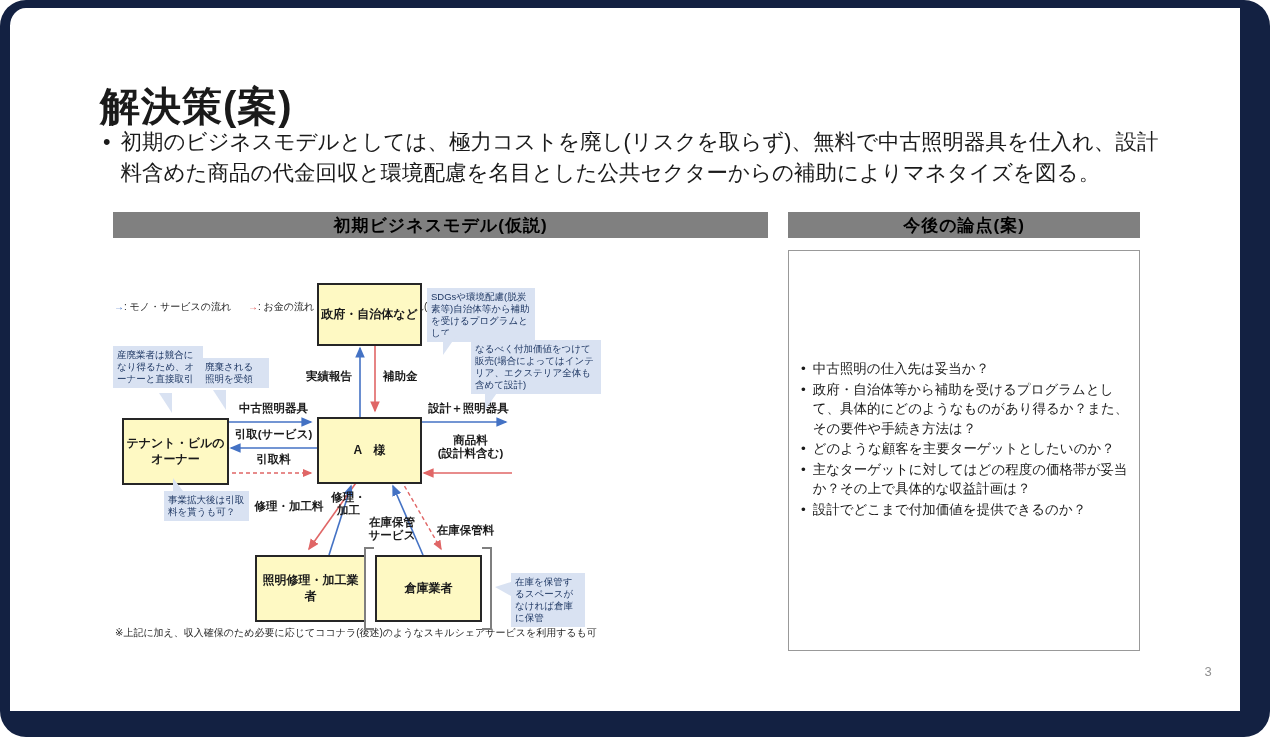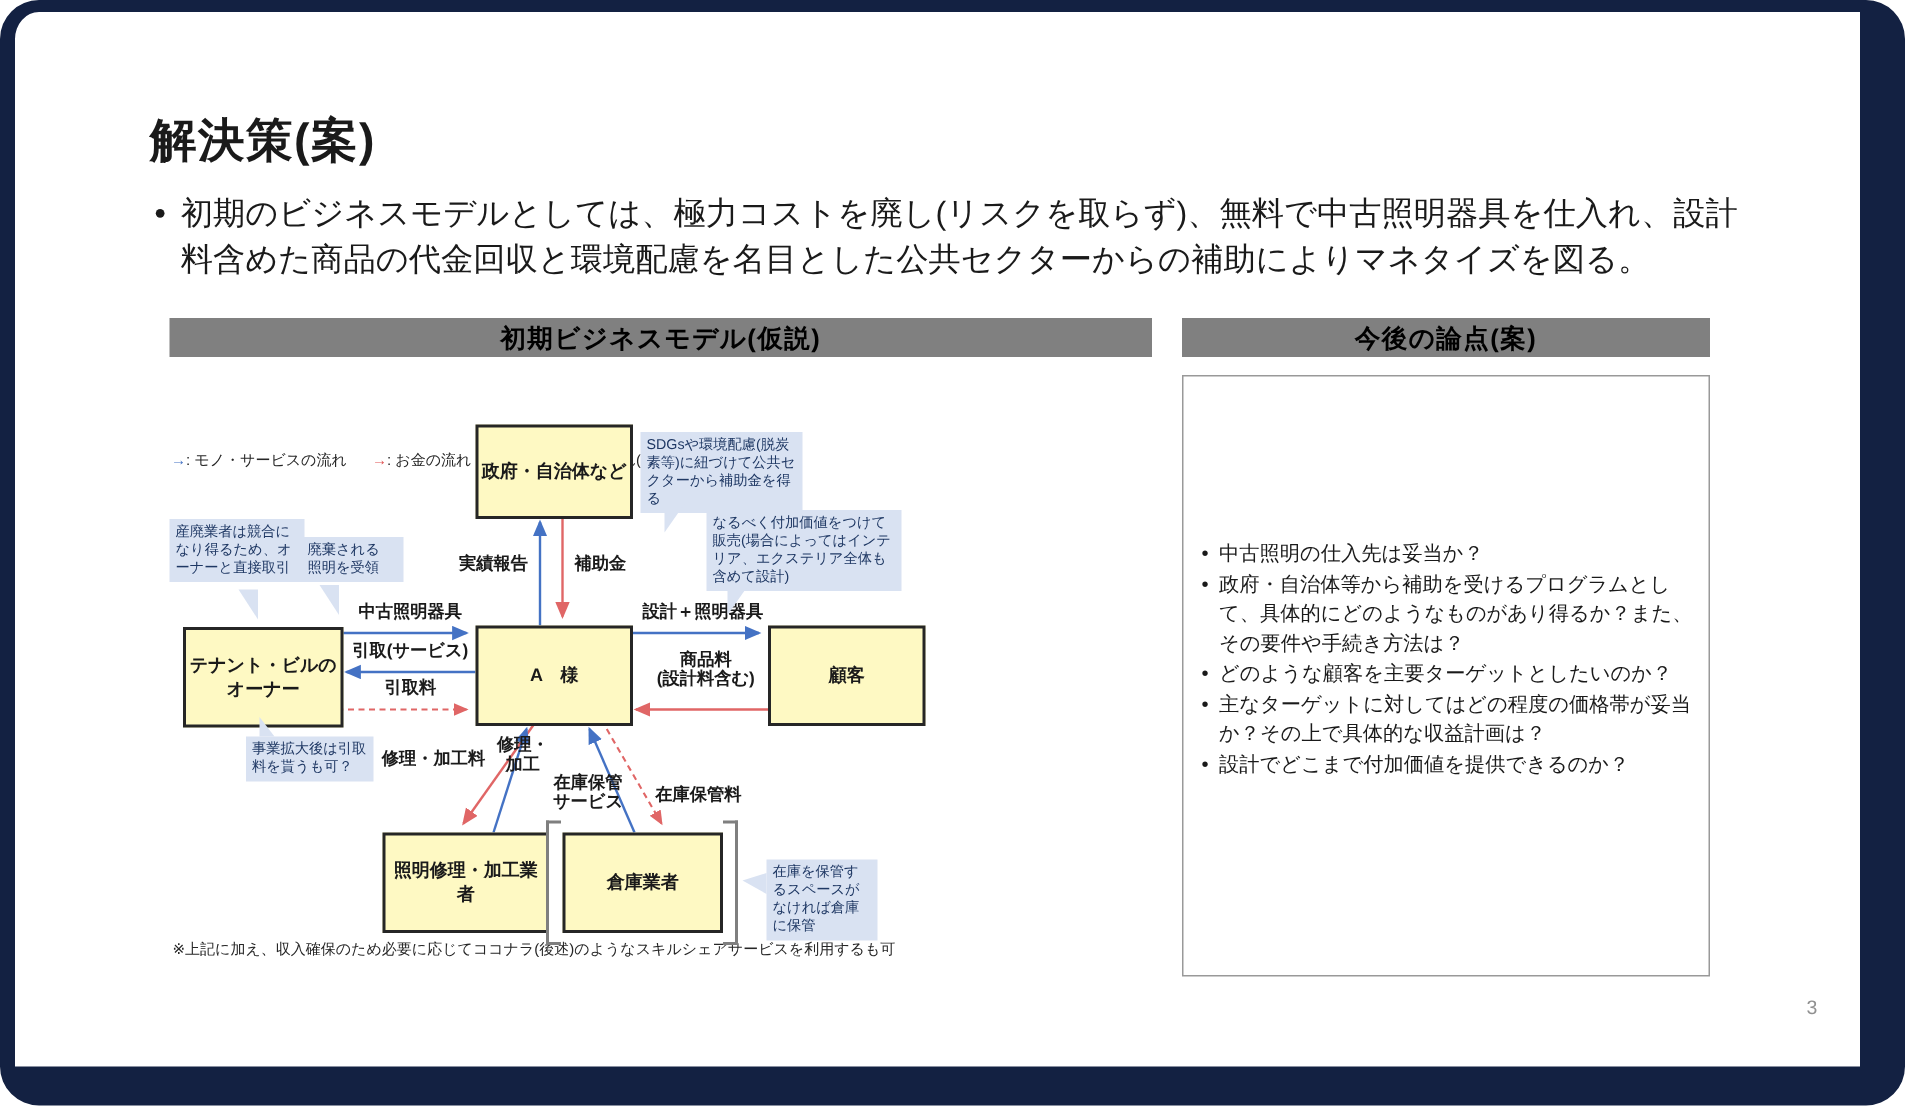--- a/index.html
+++ b/index.html
@@ -1,20 +1,20 @@
 <!DOCTYPE html>
 <html><head>
 <meta charset="utf-8">
 <style>
   html,body{margin:0;padding:0;width:1270px;height:737px;background:#ffffff;overflow:hidden;
     font-family:"Liberation Sans","DejaVu Sans",sans-serif;color:#1a1a1a;}
   .slide{position:absolute;inset:0;background:#ffffff;}
   .frame{position:absolute;inset:0;border:solid #132142;border-width:8px 30px 26px 10px;border-radius:26px;pointer-events:none;z-index:50;}
 
-  .title{position:absolute;left:100px;top:52px;font-size:31px;font-weight:bold;letter-spacing:1px;text-align:center;}
+  .title{position:absolute;left:100px;top:52px;font-size:40px;font-weight:bold;letter-spacing:1px;text-align:center;}
   .main-bullet{position:absolute;left:103px;top:127px;width:1062px;display:flex;gap:10px;font-size:21.5px;line-height:1.42;}
   .main-bullet .marker{flex:0 0 auto;}
 
   .panel-header{position:absolute;height:26px;background:#808080;color:#000000;font-size:17px;font-weight:bold;
     display:flex;align-items:center;justify-content:center;letter-spacing:1px;}
   .ph-left{left:113px;top:212px;width:655px;}
   .ph-right{left:788px;top:212px;width:352px;}
 
   .legend{position:absolute;left:114px;top:252px;font-size:10px;color:#262626;white-space:nowrap;margin-top:48px;}
   .legend .blue{color:#4472c4;font-weight:bold;}
@@ -87,21 +87,20 @@
       <line x1="245" y1="208" x2="196" y2="277" stroke="#e06666" stroke-width="1.6" marker-end="url(#ar)"></line>
       <line x1="216" y1="283" x2="238" y2="214" stroke="#4472c4" stroke-width="1.6" marker-end="url(#ab)"></line>
       <line x1="310" y1="283" x2="280" y2="214" stroke="#4472c4" stroke-width="1.6" marker-end="url(#ab)"></line>
       <line x1="288" y1="208" x2="328" y2="277" stroke="#e06666" stroke-width="1.4" stroke-dasharray="4 3" marker-end="url(#ar)"></line>
     </svg>
 
     <div class="node" style="left:204px;top:11px;width:101px;height:59px;">政府・自治体など</div>
     <div class="node" style="left:9px;top:146px;width:103px;height:63px;">テナント・ビルの
 オーナー</div>
     <div class="node" style="left:204px;top:145px;width:101px;height:63px;">A　様</div>
-    <div class="node" style="left:399px;top:145px;width:101px;height:63px;">顧客</div>
     <div class="node" style="left:142px;top:283px;width:107px;height:63px;">照明修理・加工業者</div>
     <div class="node" style="left:262px;top:283px;width:103px;height:63px;">倉庫業者</div>
     <div class="bracket bracket-l" style="left:251px;top:275px;"></div>
     <div class="bracket bracket-r" style="left:369px;top:275px;"></div>
 
     <div class="edge-label" style="left:173px;top:98px;width:66px;text-align:right;">実績報告</div>
     <div class="edge-label" style="left:270px;top:98px;width:60px;text-align:left;">補助金</div>
     <div class="edge-label" style="left:118px;top:130px;width:85px;">中古照明器具</div>
     <div class="edge-label" style="left:118px;top:156px;width:85px;">引取(サービス)</div>
     <div class="edge-label" style="left:118px;top:181px;width:85px;">引取料</div>
@@ -113,21 +112,21 @@
 加工</div>
     <div class="edge-label" style="left:250px;top:244px;width:58px;">在庫保管
 サービス</div>
     <div class="edge-label" style="left:315px;top:252px;width:75px;">在庫保管料</div>
 
     <div class="callout" style="left:0px;top:74px;width:82px;">産廃業者は競合になり得るため、オーナーと直接取引</div>
     <div class="tail tail-dr" style="left:46px;top:121px;"></div>
     <div class="callout" style="left:88px;top:86px;width:60px;">廃棄される
 照明を受領</div>
     <div class="tail tail-dr" style="left:100px;top:118px;"></div>
-    <div class="callout" style="left:314px;top:16px;width:100px;">SDGsや環境配慮(脱炭素等)に紐づけて公共セクターから補助金を得る</div>
+    <div class="callout" style="left:314px;top:16px;width:100px;">SDGsや環境配慮(脱炭素等)自治体等から補助を受けるプログラムとして</div>
     <div class="tail tail-dl" style="left:330px;top:63px;"></div>
     <div class="callout" style="left:358px;top:68px;width:122px;">なるべく付加価値をつけて販売(場合によってはインテリア、エクステリア全体も含めて設計)</div>
     <div class="tail tail-dl" style="left:372px;top:118px;"></div>
     <div class="callout" style="left:51px;top:219px;width:77px;">事業拡大後は引取料を貰うも可？</div>
     <div class="tail tail-ul" style="left:60px;top:206px;"></div>
     <div class="callout" style="left:398px;top:301px;width:66px;">在庫を保管するスペースがなければ倉庫に保管</div>
     <div class="tail tail-l" style="left:382px;top:310px;"></div>
   </div>
 
   <div class="issues-box">

